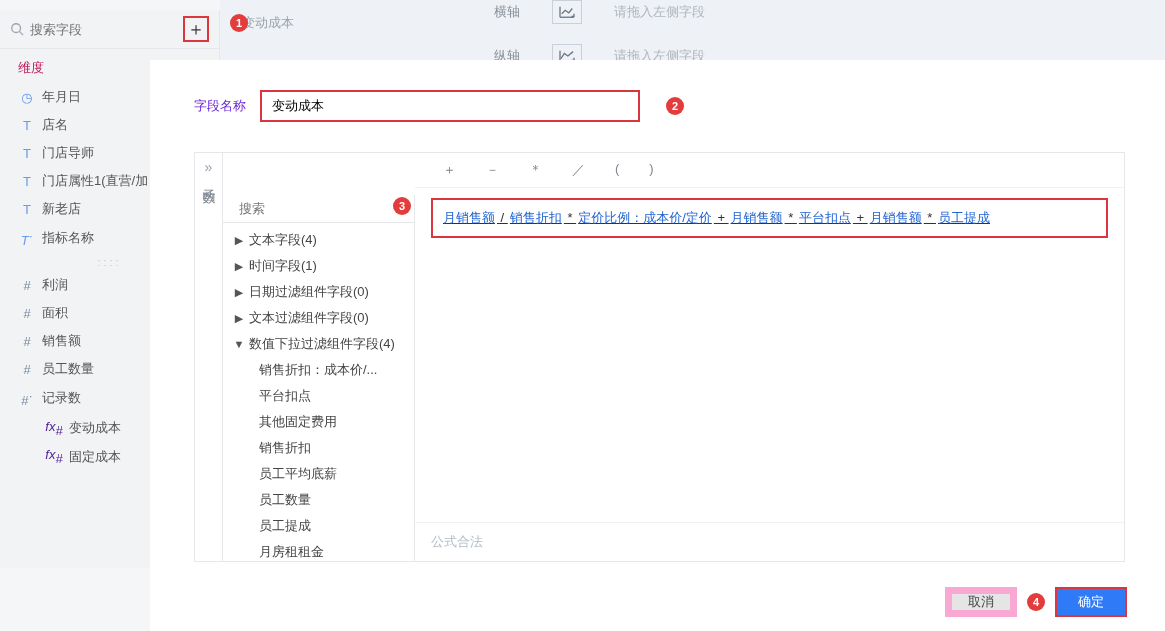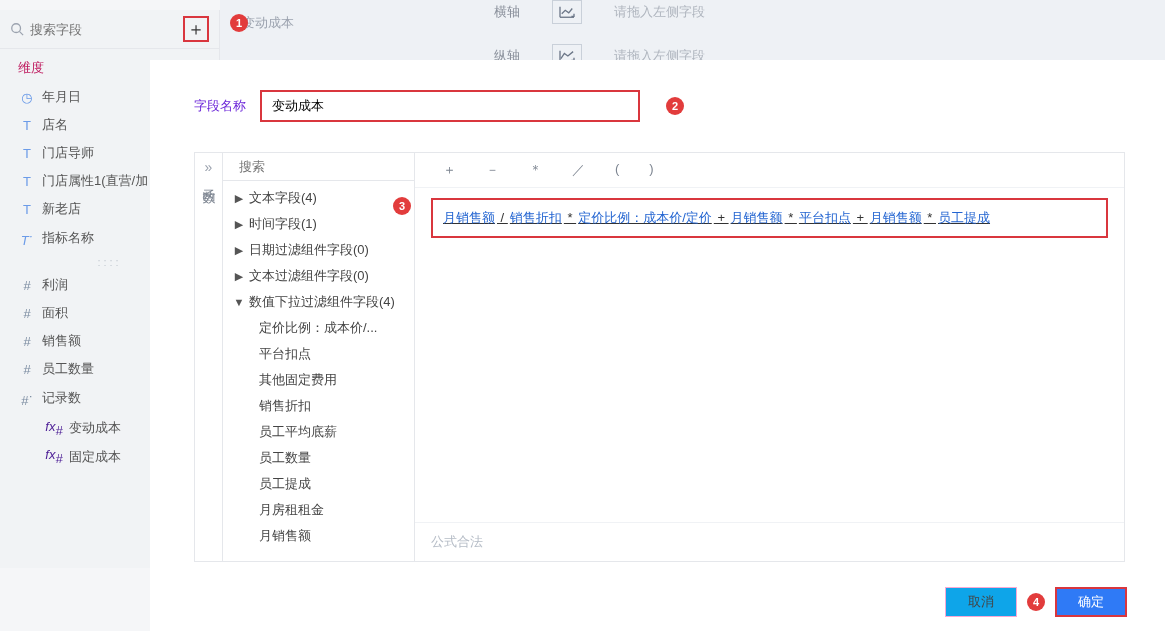--- a/index.html
+++ b/index.html
@@ -39,40 +39,40 @@
 
 
 .modal { position:absolute; left:150px; top:60px; right:0; bottom:0; background:#ffffff; padding:30px 40px 16px 44px; }
 .row-name { display:flex; align-items:center; gap:14px; }
 .row-name label { color:#6d28d9; }
 .row-name input { width:380px; height:32px; border:2px solid #d9363e; padding:0 10px; outline:none; }
 .main-area { display:flex; margin-top:30px; border:1px solid #e5e7eb; height:410px; }
 .func-rail { width:28px; border-right:1px solid #e5e7eb; display:flex; flex-direction:column; align-items:center; padding-top:6px; color:#7b838f; gap:4px; }
 .func-rail .chev { font-size:14px; color:#9aa1ad; }
 .func-rail .fw { writing-mode:vertical-rl; letter-spacing:2px; font-size:13px; }
-.field-tree { width:192px; border-right:1px solid #e5e7eb; overflow:hidden; }
+.field-tree { width:192px; border-right:1px solid #e5e7eb; overflow:hidden;margin-top:42px; }
 .tree-search { display:flex; align-items:center; padding:6px 10px; border-bottom:1px solid #e5e7eb; }
 .tree-search svg { width:14px; height:14px; stroke:#9ca3af; fill:none; stroke-width:1.5; margin-right:6px; }
 .tree-search input { border:none; outline:none; flex:1; color:#9ca3af; }
 .tree-body { padding:4px 0; max-height:372px; overflow:auto; }
 .tree-node { display:flex; align-items:center; padding:4px 10px; color:#444; cursor:pointer; }
 .tree-node .tw { width:12px; text-align:center; color:#555; font-size:11px; margin-right:4px; }
 .tree-leaf { padding:4px 10px 4px 36px; color:#444; cursor:pointer; }
 .formula-pane { flex:1; display:flex; flex-direction:column; }
 .ops-bar { display:flex; gap:30px; padding:8px 28px; color:#7c8490; border-bottom:1px solid #f0f2f5; }
 .ops-bar span { cursor:pointer; }
 .formula-box { margin:10px 16px 0; border:2px solid #d9363e; padding:8px 10px; min-height:34px; line-height:20px;text-decoration:underline; }
 .tok-field { color:#2264d1; }
 .tok-op { color:#333; padding:0 2px; }
 .formula-status { margin-top:auto; padding:10px 16px; color:#b5bcc6; border-top:1px solid #f0f2f5; margin-right:0; }
 
 
 .footer { position:absolute; right:38px; bottom:14px; display:flex; align-items:center; gap:10px; }
 .btn { min-width:72px; height:30px; display:flex; align-items:center; justify-content:center; cursor:pointer; }
-.btn.cancel { border:1px solid #f9a8d4; background:#0ea5e9; color:#444; }
+.btn.cancel { border:7px solid #f9a8d4; background:#e5e5e5; color:#444; }
 .btn.ok { border:2px solid #d9363e; background:#2f7af6; color:#fff; }
 
 
 .badge { position:absolute; width:18px; height:18px; border-radius:50%; background:#e23c3c; color:#fff; font-size:11px; display:flex; align-items:center; justify-content:center; font-weight:600; }
 .badge.b1 { left:230px; top:14px; }
 .badge.b2-wrap { display:inline-flex; position:static; margin-left:12px; }
 .badge.b4-wrap { display:inline-flex; position:static; }
 
 
 .tree-body::-webkit-scrollbar { width:6px; }
@@ -221,21 +221,21 @@
             <span>日期过滤组件字段(0)</span>
           </div>
           <div class="tree-node">
             <span class="tw">▶</span>
             <span>文本过滤组件字段(0)</span>
           </div>
           <div class="tree-node">
             <span class="tw">▼</span>
             <span>数值下拉过滤组件字段(4)</span>
           </div>
-          <div class="tree-leaf">定价比例：成本价/...</div>
+          <div class="tree-leaf">销售折扣：成本价/...</div>
           <div class="tree-leaf">平台扣点</div>
           <div class="tree-leaf">其他固定费用</div>
           <div class="tree-leaf">销售折扣</div>
           <div class="tree-leaf">员工平均底薪</div>
           <div class="tree-leaf">员工数量</div>
           <div class="tree-leaf">员工提成</div>
           <div class="tree-leaf">月房租租金</div>
           <div class="tree-leaf">月销售额</div>
         </div>
     </div>

